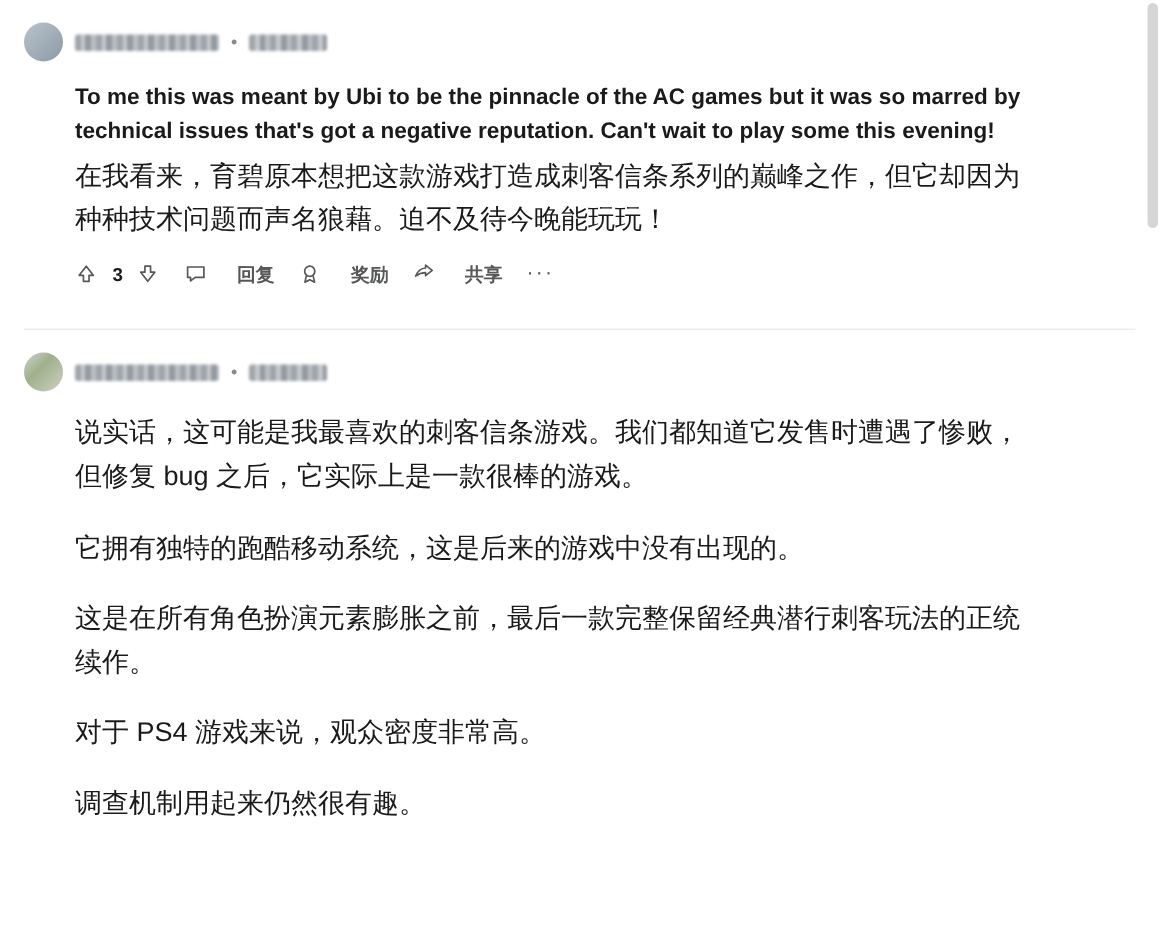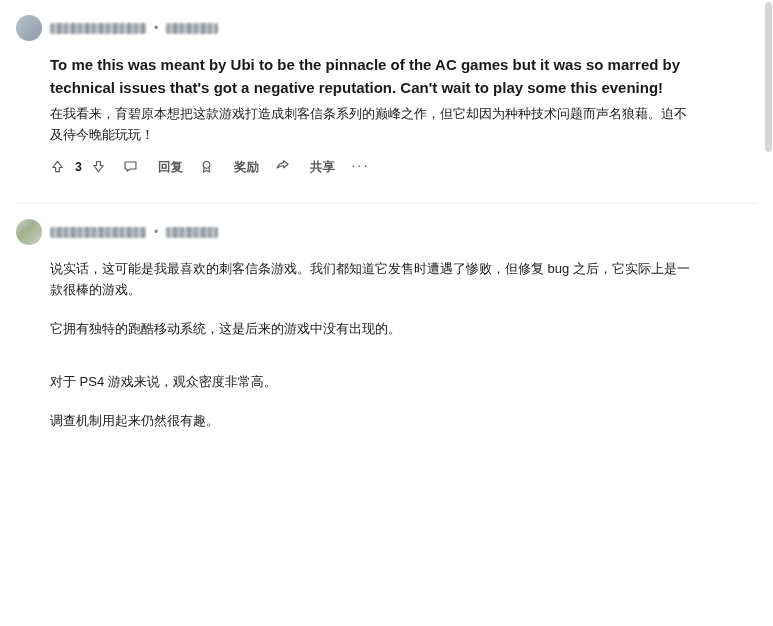--- a/index.html
+++ b/index.html
@@ -66,21 +66,21 @@
   }
   p.en {
     margin: 0 0 4px 0;
     font-size: 15px;
     line-height: 1.5;
     color: #1a1a1b;
     font-weight: bold;
   }
   p.zh {
     margin: 0 0 4px 0;
-    font-size: 13px;
+    font-size: 18px;
     line-height: 1.62;
     color: #1a1a1b;
   }
   .para-gap { height: 14px; }
   .actions {
     display: flex;
     align-items: center;
     gap: 16px;
     padding-left: 34px;
     margin-top: 12px;
@@ -218,20 +218,21 @@
       <span class="redacted name-redacted"></span>
       <span class="dot-sep">•</span>
       <span class="redacted time-redacted"></span>
     </div>
 
     <div class="body">
       <p class="zh">说实话，这可能是我最喜欢的刺客信条游戏。我们都知道它发售时遭遇了惨败，但修复 bug 之后，它实际上是一款很棒的游戏。</p>
       <div class="para-gap"></div>
       <p class="zh">它拥有独特的跑酷移动系统，这是后来的游戏中没有出现的。</p>
       <div class="para-gap"></div>
+      <p class="zh">这是在所有角色扮演元素膨胀之前，最后一款完整保留经典潜行刺客玩法的正统续作。</p>
       <div class="para-gap"></div>
       <p class="zh">对于 PS4 游戏来说，观众密度非常高。</p>
       <div class="para-gap"></div>
       <p class="zh">调查机制用起来仍然很有趣。</p>
     </div>
   </div>
 
 </div>
 
 <div class="scrollbar">

